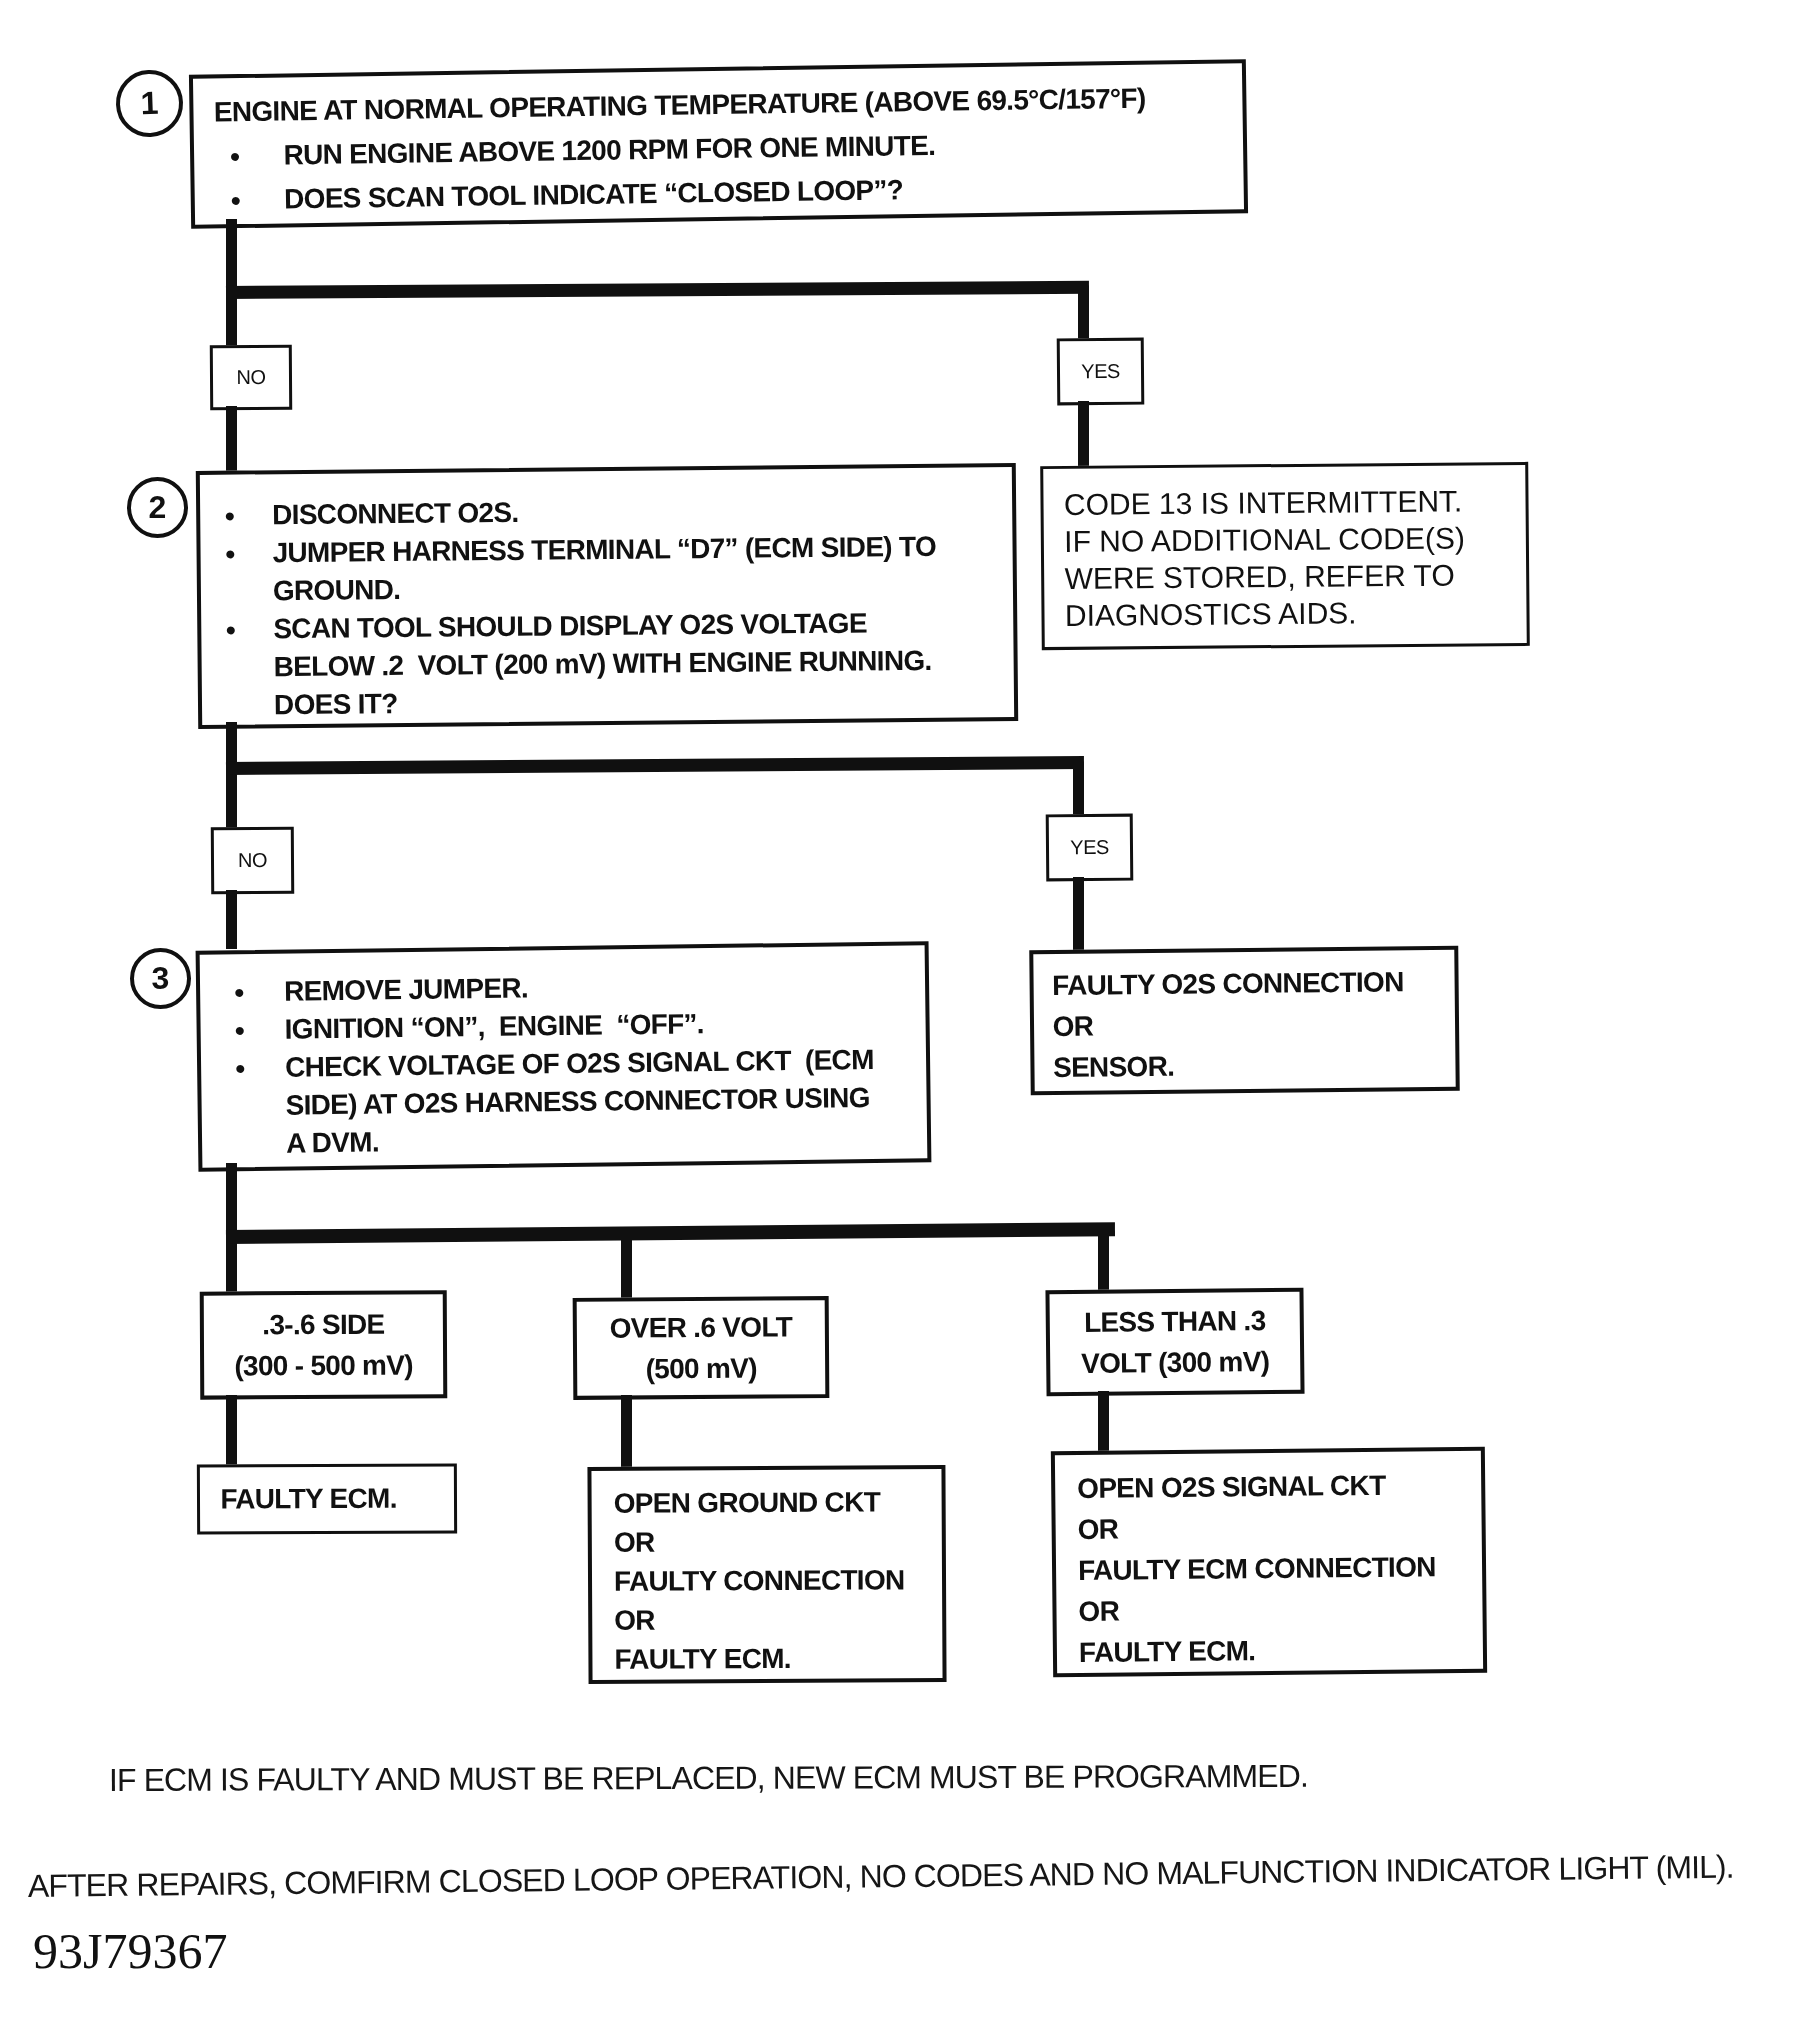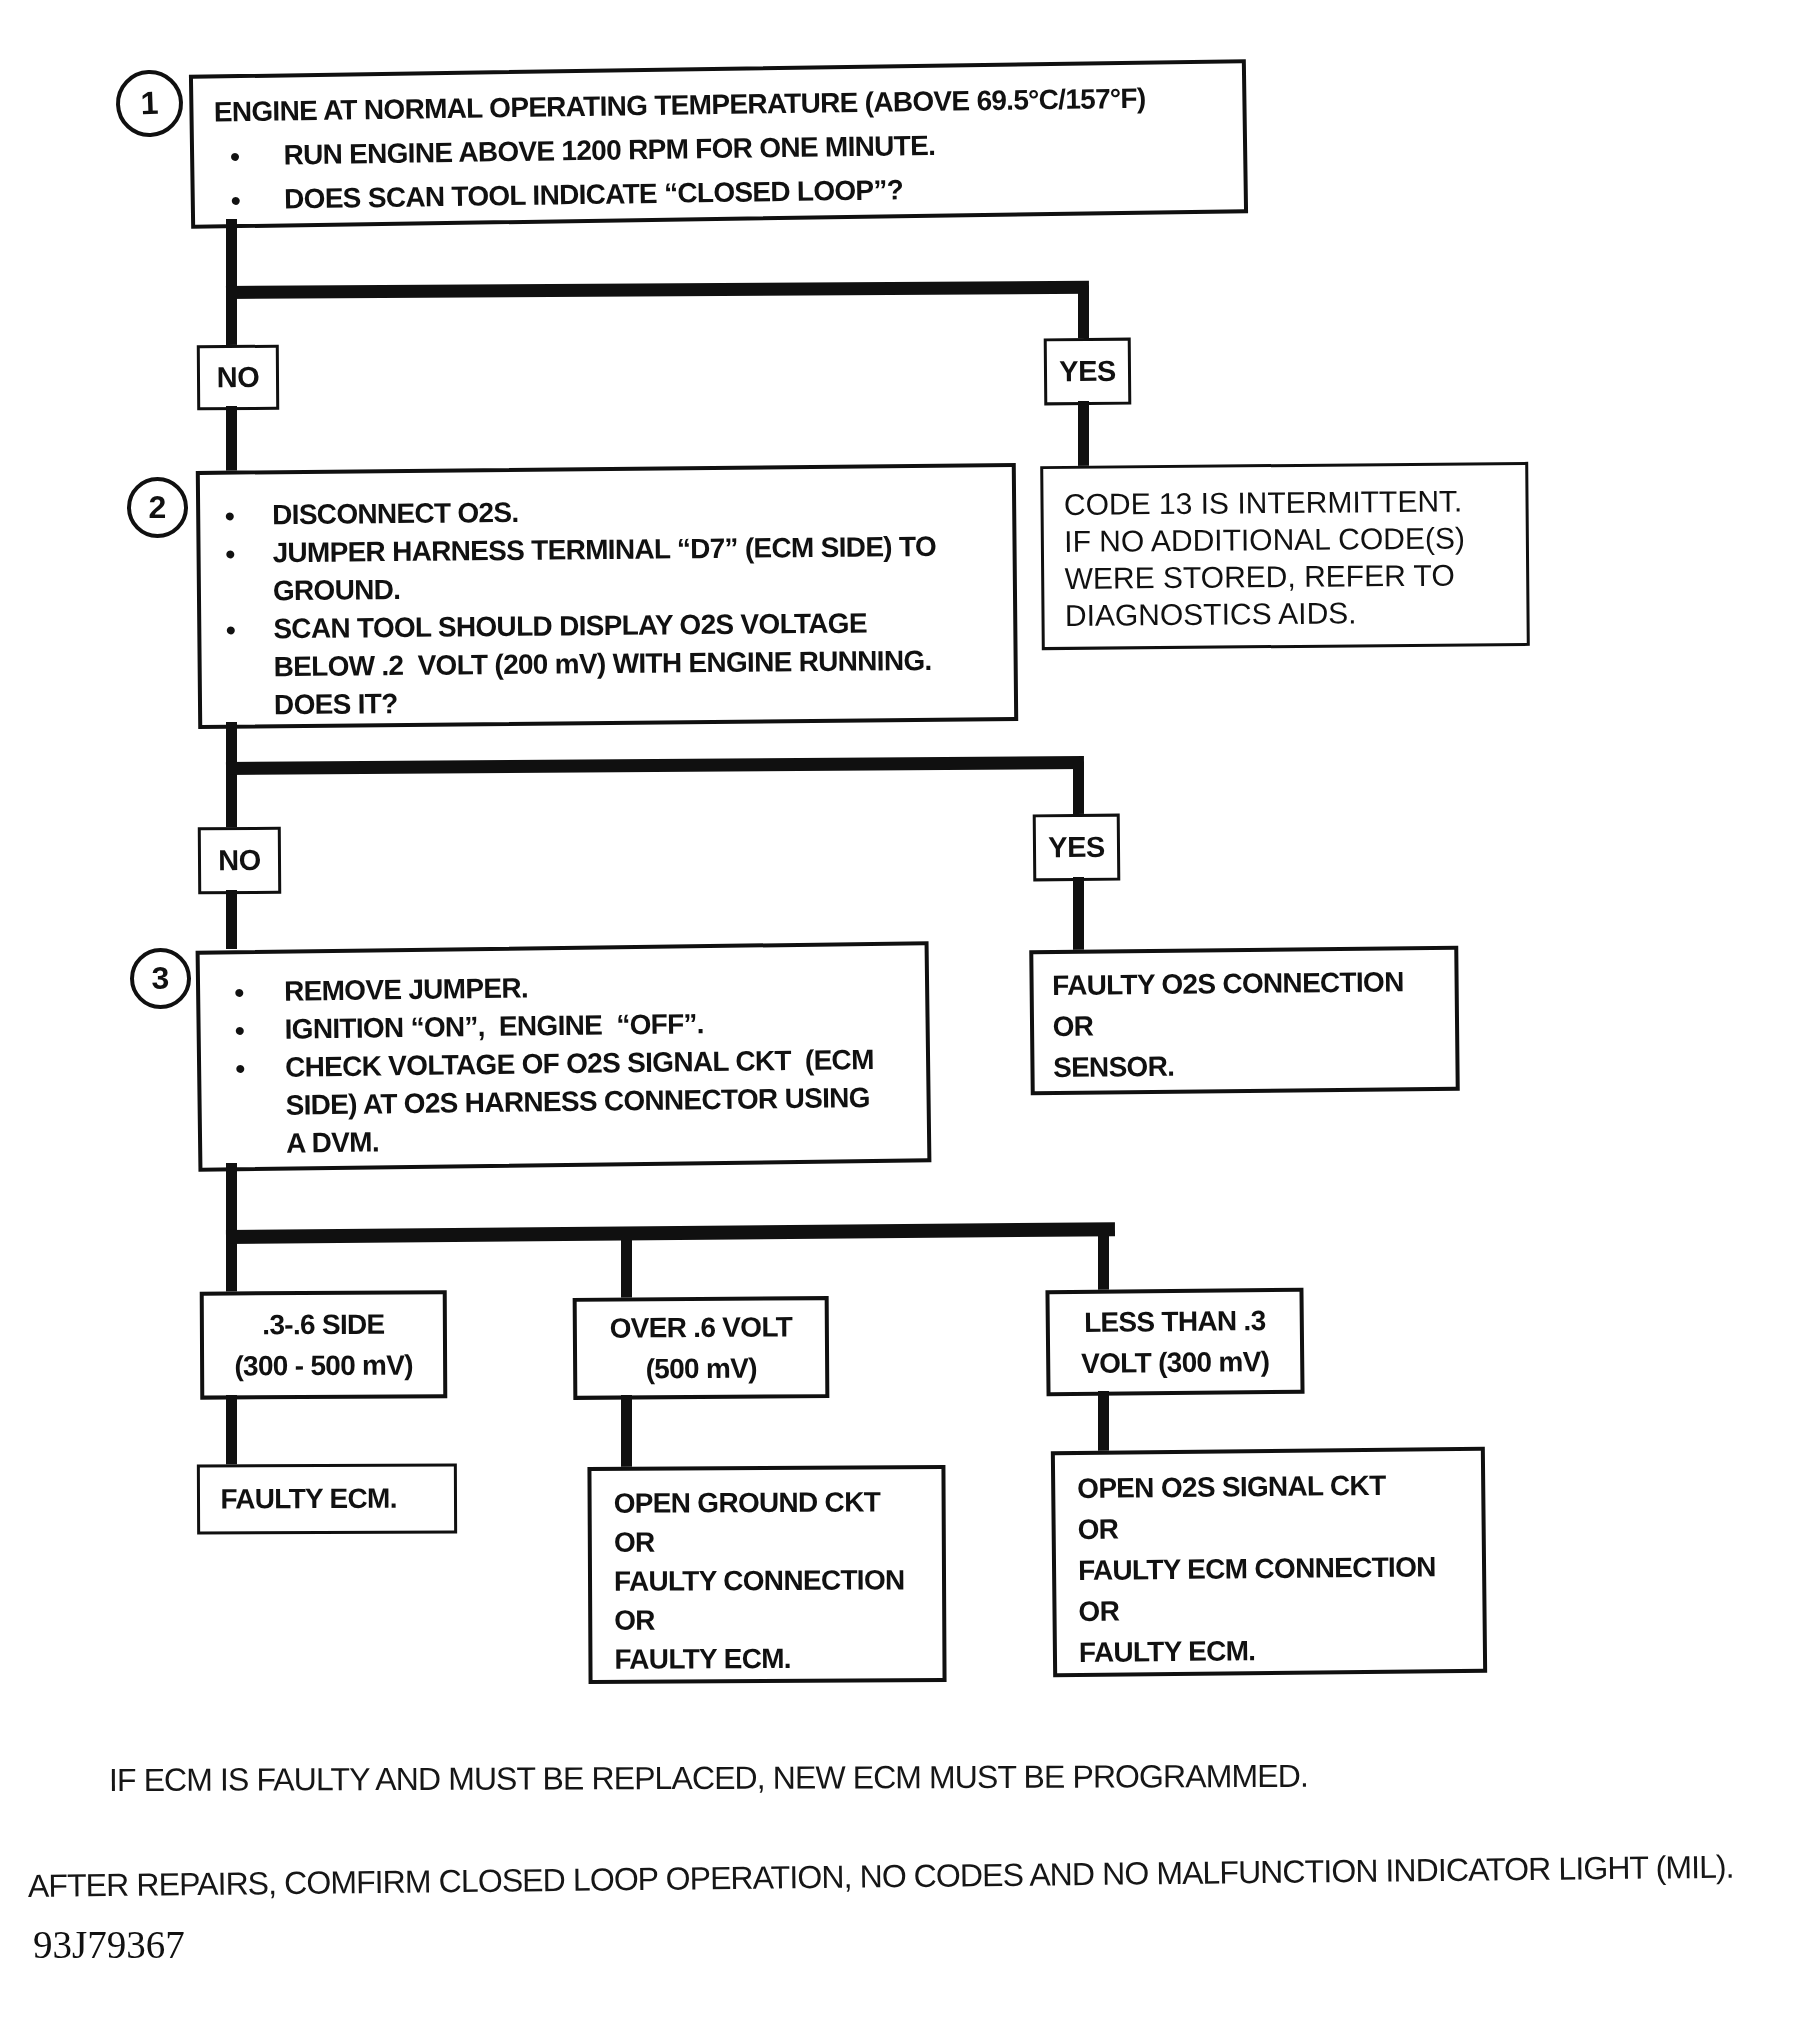--- a/index.html
+++ b/index.html
@@ -29,27 +29,27 @@
   .step1-pad .btxt { line-height:44px; }
   .step1-pad .cell-b { width:69px; padding-left:15px; line-height:44px; box-sizing:border-box; }
   .step2-pad { padding:22px 13px 0 24px; }
   .step2-pad .cell-b { width:48px; box-sizing:border-box; }
   .step3-pad { padding:18.6px 13px 0 28px; }
   .step3-pad .cell-b { width:56px; padding-left:5.6px; box-sizing:border-box; }
   
   .ptxt { font-weight:normal; font-size:30px; letter-spacing:0; line-height:37px; }
   
   .tag { display:flex; align-items:center; justify-content:center;
-         font-weight:bold; font-size:29px; letter-spacing:-0.5px; }
+         font-weight:normal; font-size:20px; letter-spacing:-0.5px;margin-left:13px; }
   
   .vbox { display:flex; flex-direction:column; align-items:center; justify-content:center; text-align:center; }
   .vbox .bl { line-height:41px; }
   
   .note { position:absolute; font-size:32px; letter-spacing:-0.9px; white-space:pre; color:#161616; }
-  .figid { position:absolute; font-family:"Liberation Serif", serif; font-size:39px; color:#111111; white-space:pre; }
+  .figid { position:absolute; font-family:"Liberation Serif", serif; font-size:50px; color:#111111; white-space:pre; }
 </style>
 </head>
 <body>
 
 <div id="canvas">
 
   <div class="circle" style="left:116px; top:70px; width:67px; height:67px; transform:rotate(-2deg);">
     <span>1</span>
   </div>
 

